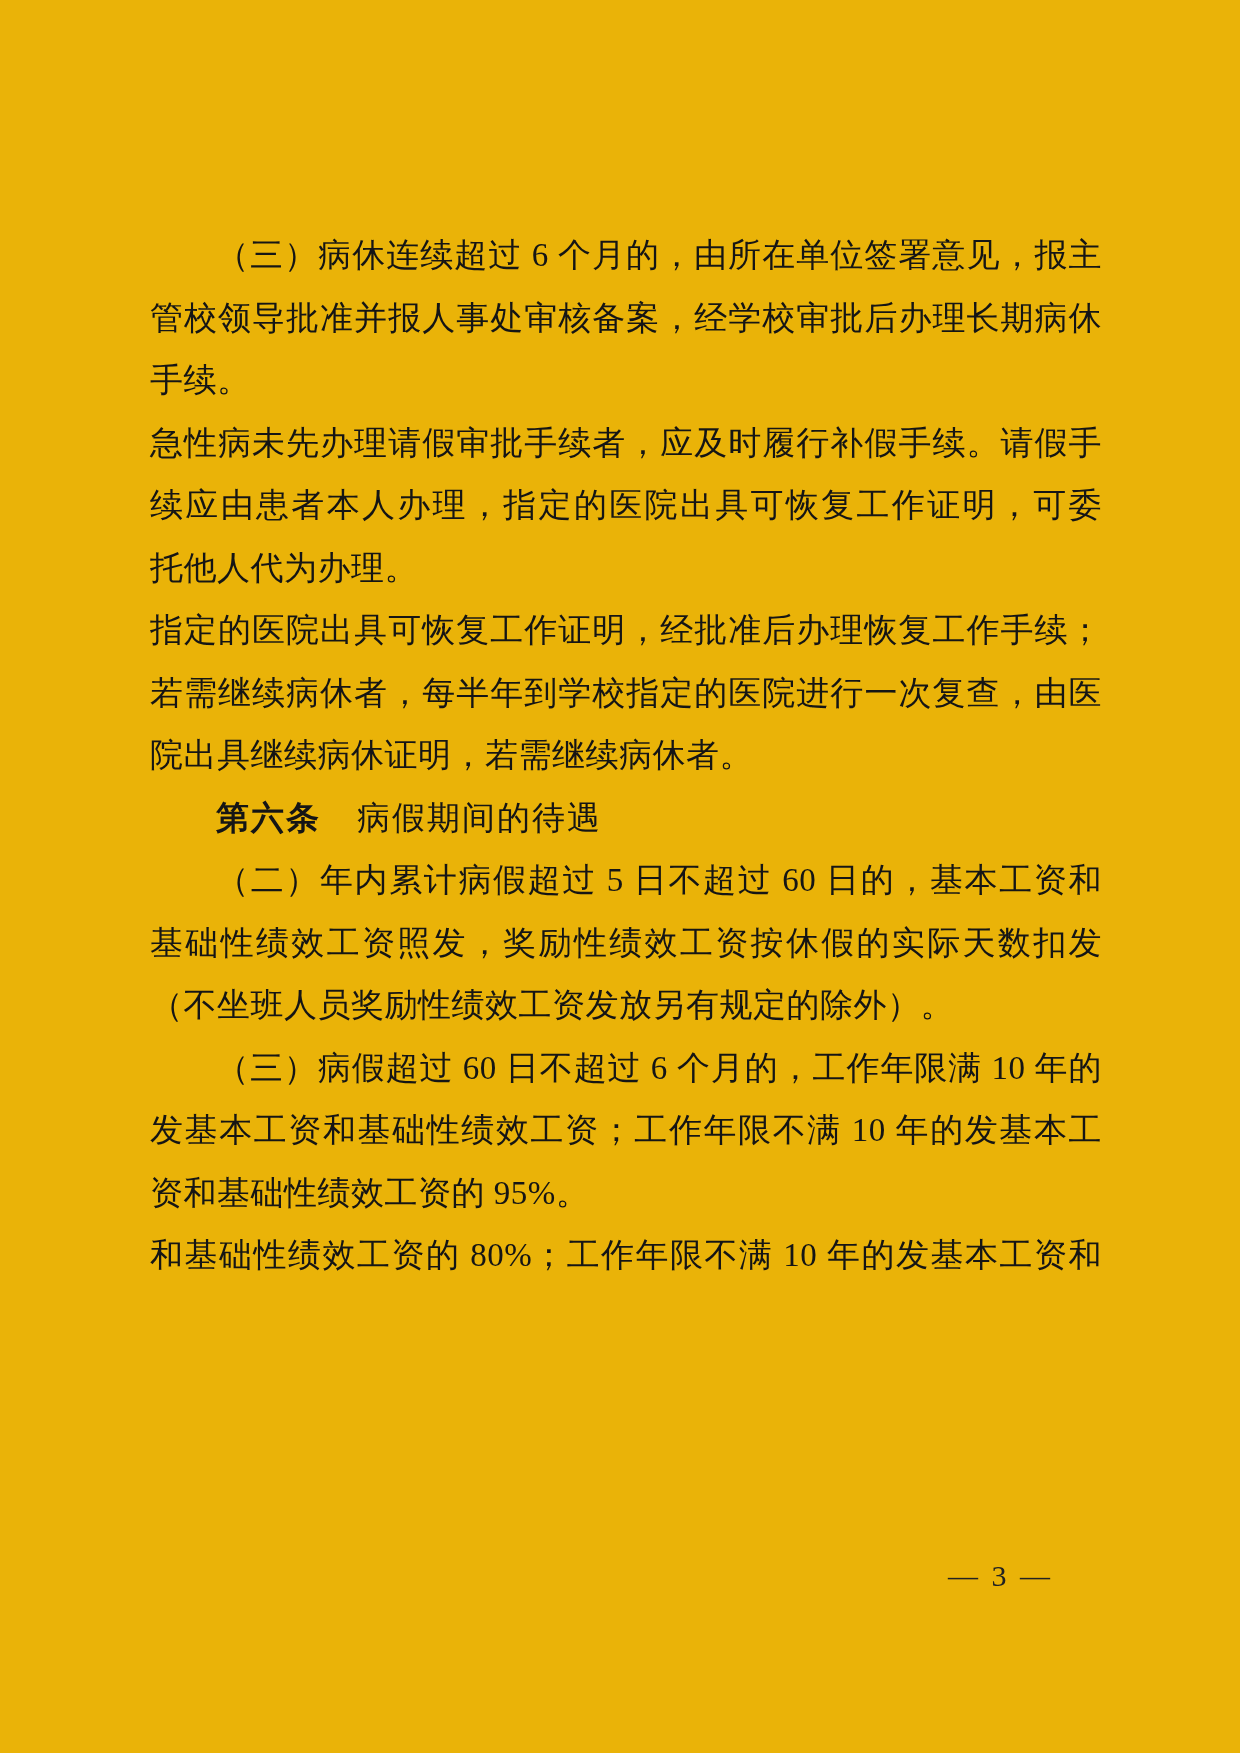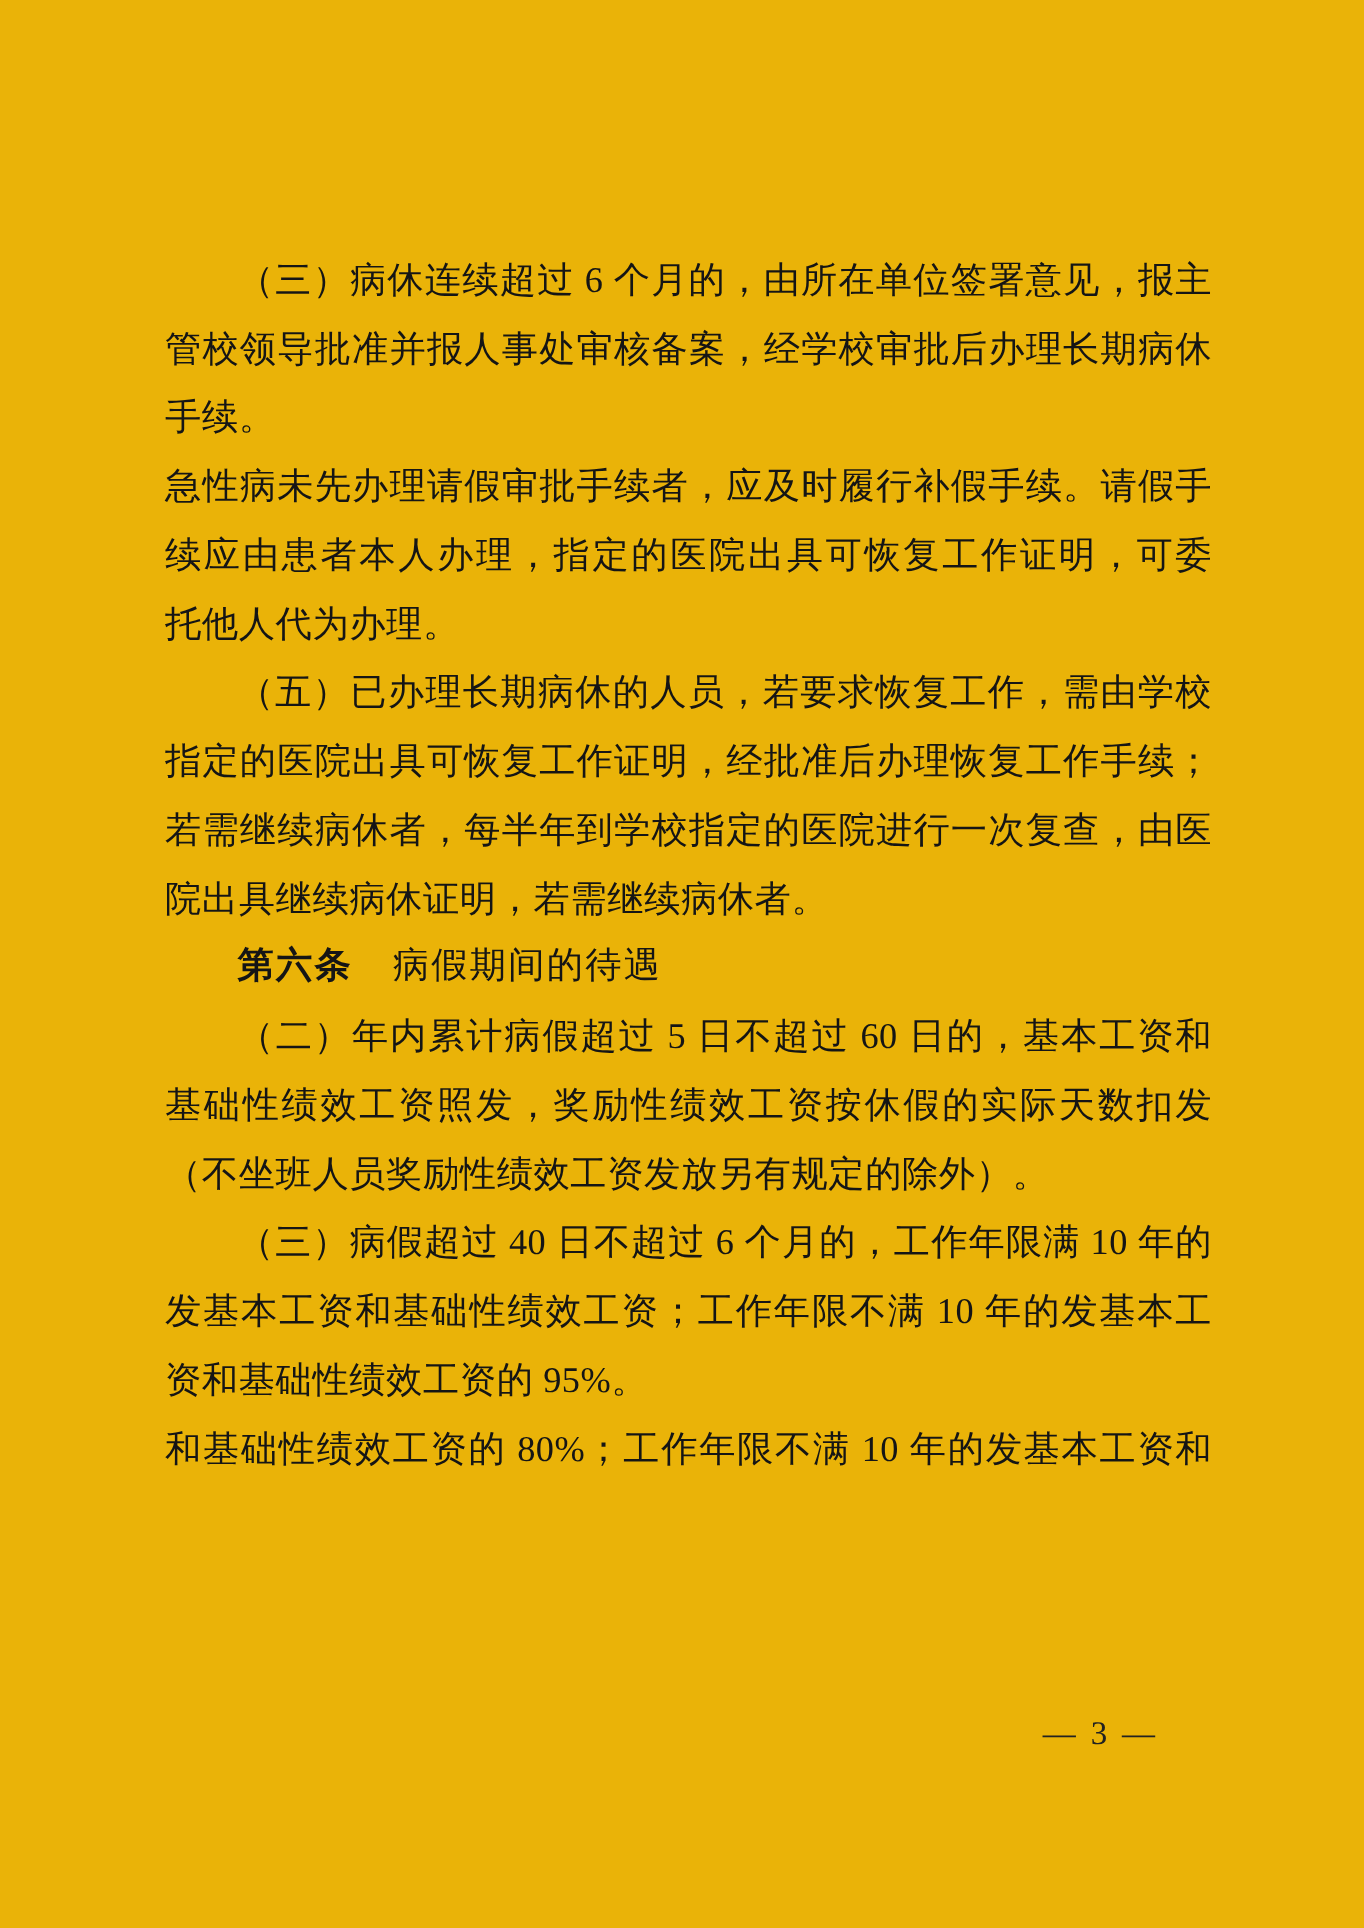--- a/index.html
+++ b/index.html
@@ -27,21 +27,21 @@
     overflow: visible;
   }
   
   .fill {
     text-align: justify;
     text-align-last: justify;
     text-justify: inter-character;
   }
   
   .first { text-indent: 66px; }
-  .heading { text-indent: 66px; font-family: Liberation Mono, monospace; }
+  .heading { text-indent: 66px; }
   .art-num {
     font-weight: 700;
     margin-right: 36px;
     letter-spacing: 2px;
   }
   .art-title { letter-spacing: 2px; }
   .page-num {
     position: absolute;
     left: 948px;
     top: 1556px;
@@ -55,29 +55,28 @@
 <body>
 
 <div class="page">
   <div class="content">
     <div class="line first fill">（三）病休连续超过 6 个月的，由所在单位签署意见，报主</div>
     <div class="line fill">管校领导批准并报人事处审核备案，经学校审批后办理长期病休</div>
     <div class="line">手续。</div>
     <div class="line fill">急性病未先办理请假审批手续者，应及时履行补假手续。请假手</div>
     <div class="line fill">续应由患者本人办理，指定的医院出具可恢复工作证明，可委</div>
     <div class="line">托他人代为办理。</div>
-    <div class="line first fill">（五）已办理长期病休的人员，若要求恢复工作，需由学校</div>
     <div class="line fill">指定的医院出具可恢复工作证明，经批准后办理恢复工作手续；</div>
     <div class="line fill">若需继续病休者，每半年到学校指定的医院进行一次复查，由医</div>
     <div class="line">院出具继续病休证明，若需继续病休者。</div>
     <div class="line heading">
       <span class="art-num">第六条</span><span class="art-title">病假期间的待遇</span>
     </div>
     <div class="line first fill">（二）年内累计病假超过 5 日不超过 60 日的，基本工资和</div>
     <div class="line fill">基础性绩效工资照发，奖励性绩效工资按休假的实际天数扣发</div>
     <div class="line">（不坐班人员奖励性绩效工资发放另有规定的除外）。</div>
-    <div class="line first fill">（三）病假超过 40 日不超过 6 个月的，工作年限满 10 年的</div>
+    <div class="line first fill">（三）病假超过 60 日不超过 6 个月的，工作年限满 10 年的</div>
     <div class="line fill">发基本工资和基础性绩效工资；工作年限不满 10 年的发基本工</div>
     <div class="line">资和基础性绩效工资的 95%。</div>
     <div class="line fill">和基础性绩效工资的 80%；工作年限不满 10 年的发基本工资和</div>
   </div>
   <div class="page-num">— 3 —</div>
 </div>
 
 </body></html>

